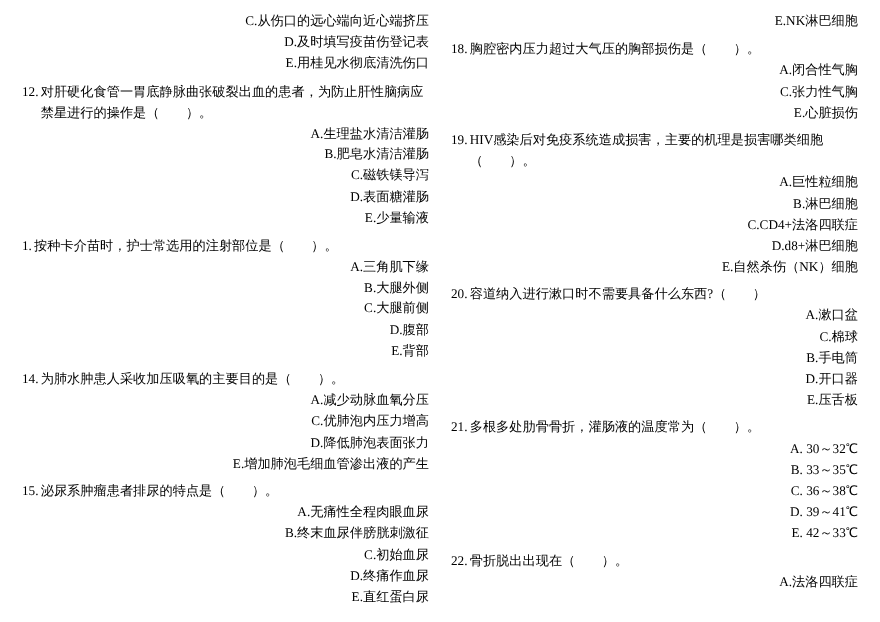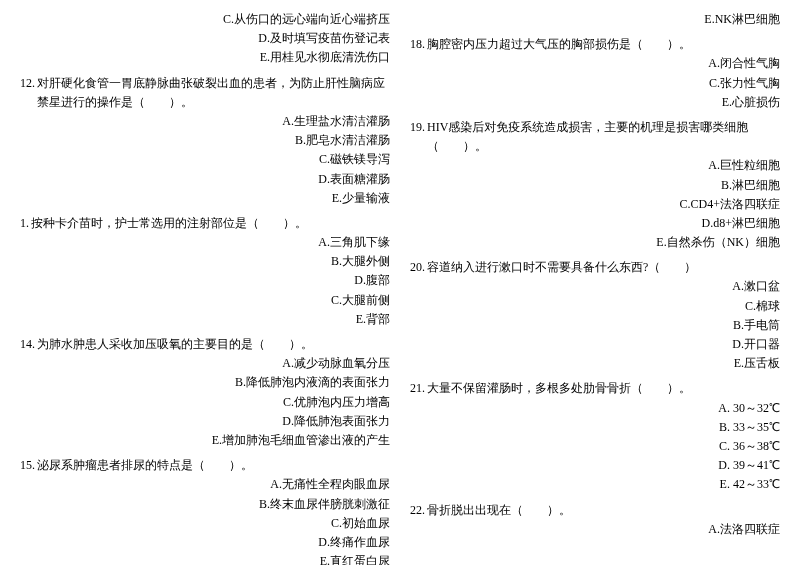--- a/index.html
+++ b/index.html
@@ -73,32 +73,31 @@
         <div class="option">E.少量输液</div>
       </div>
 
       <div class="question-block">
         <div class="question-line">
           <span class="question-number">1.</span>
           <span class="question-text">按种卡介苗时，护士常选用的注射部位是（　　）。</span>
         </div>
         <div class="option">A.三角肌下缘</div>
         <div class="option">B.大腿外侧</div>
+        <div class="option">C.大腿前侧</div>
         <div class="option">D.腹部</div>
-        <div class="option">C.大腿前侧</div>
         <div class="option">E.背部</div>
       </div>
 
       <div class="question-block">
         <div class="question-line">
           <span class="question-number">14.</span>
           <span class="question-text">为肺水肿患人采收加压吸氧的主要目的是（　　）。</span>
         </div>
         <div class="option">A.减少动脉血氧分压</div>
-        <div class="option">B.降低肺泡内液滴的表面张力</div>
         <div class="option">C.优肺泡内压力增高</div>
         <div class="option">D.降低肺泡表面张力</div>
         <div class="option">E.增加肺泡毛细血管渗出液的产生</div>
       </div>
 
       <div class="question-block">
         <div class="question-line">
           <span class="question-number">15.</span>
           <span class="question-text">泌尿系肿瘤患者排尿的特点是（　　）。</span>
         </div>
@@ -147,21 +146,21 @@
         <div class="option">A.漱口盆</div>
         <div class="option">C.棉球</div>
         <div class="option">B.手电筒</div>
         <div class="option">D.开口器</div>
         <div class="option">E.压舌板</div>
       </div>
 
       <div class="question-block">
         <div class="question-line">
           <span class="question-number">21.</span>
-          <span class="question-text">大量不保留灌肠时，多根多处肋骨骨折（　　）。</span>
+          <span class="question-text">多根多处肋骨骨折，灌肠液的温度常为（　　）。</span>
         </div>
         <div class="option">A. 30～32℃</div>
         <div class="option">B. 33～35℃</div>
         <div class="option">C. 36～38℃</div>
         <div class="option">D. 39～41℃</div>
         <div class="option">E. 42～33℃</div>
       </div>
 
       <div class="question-block">
         <div class="question-line">

